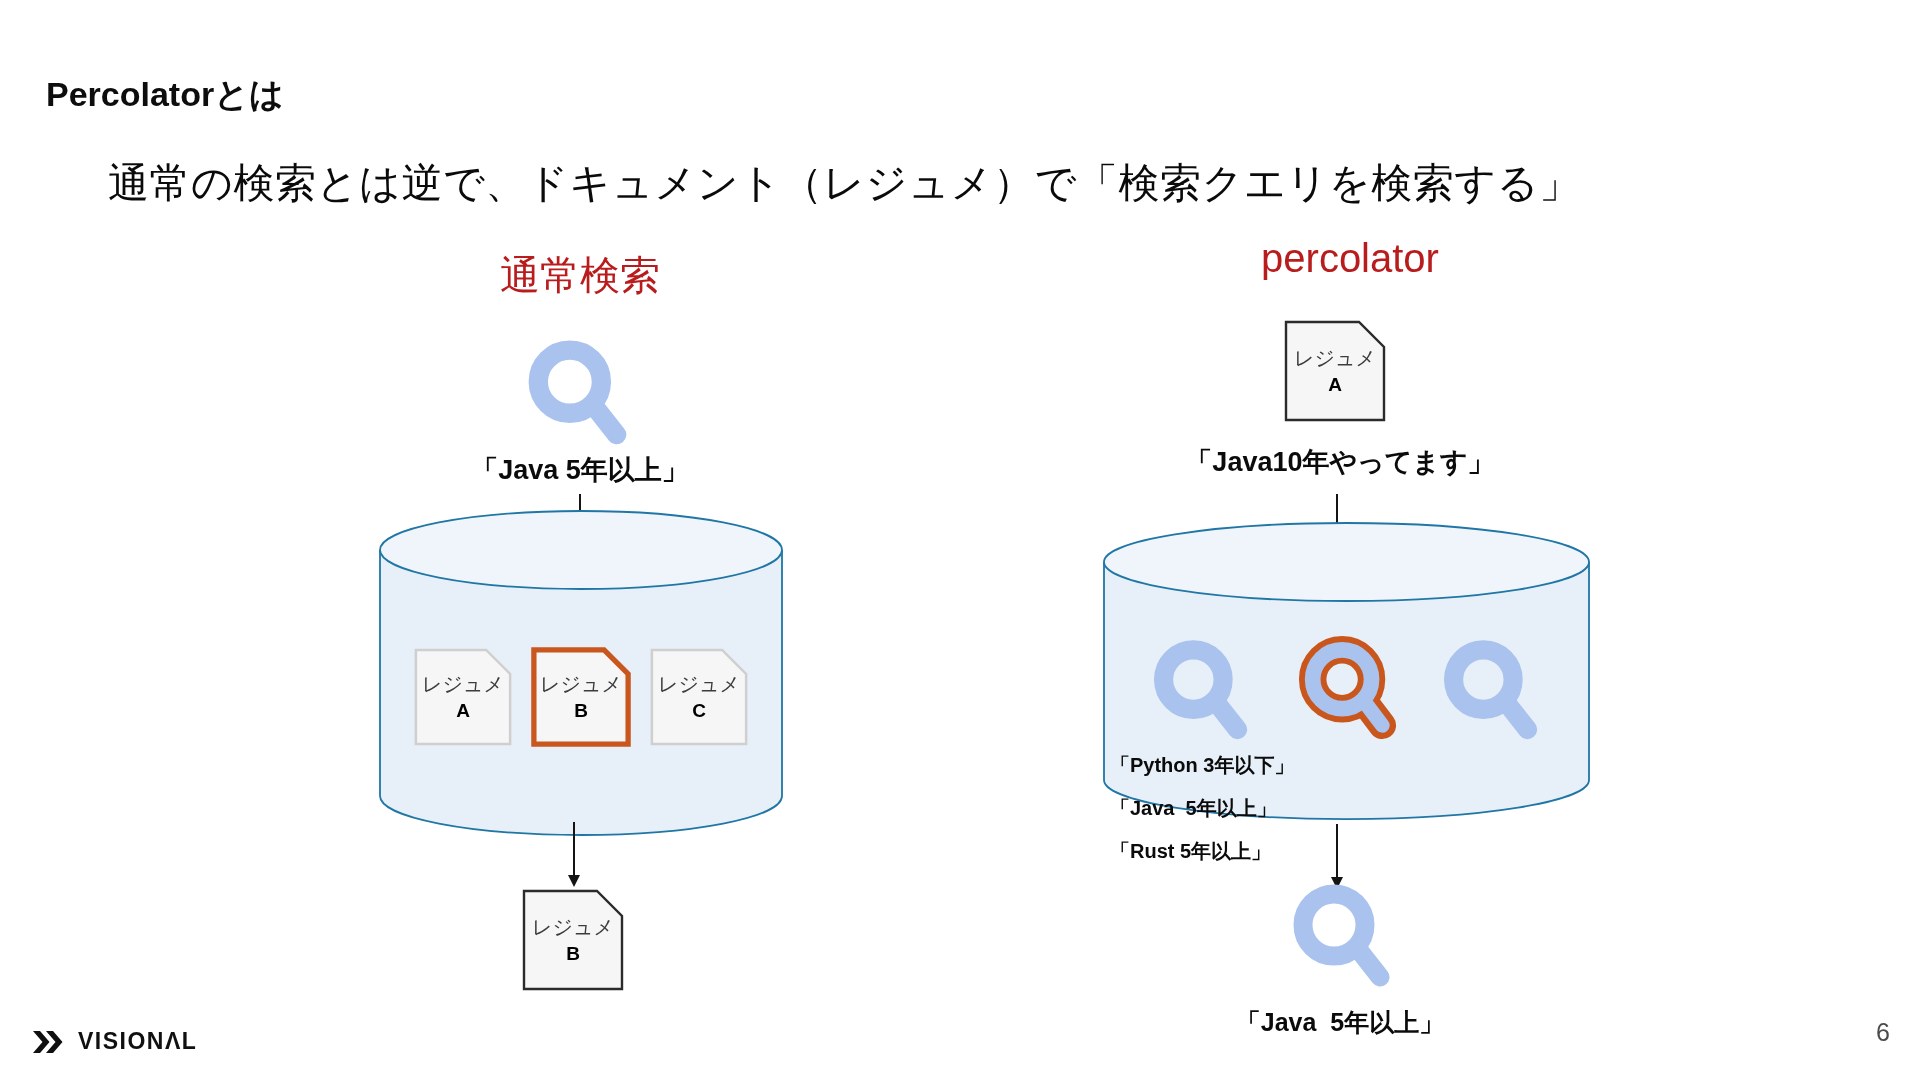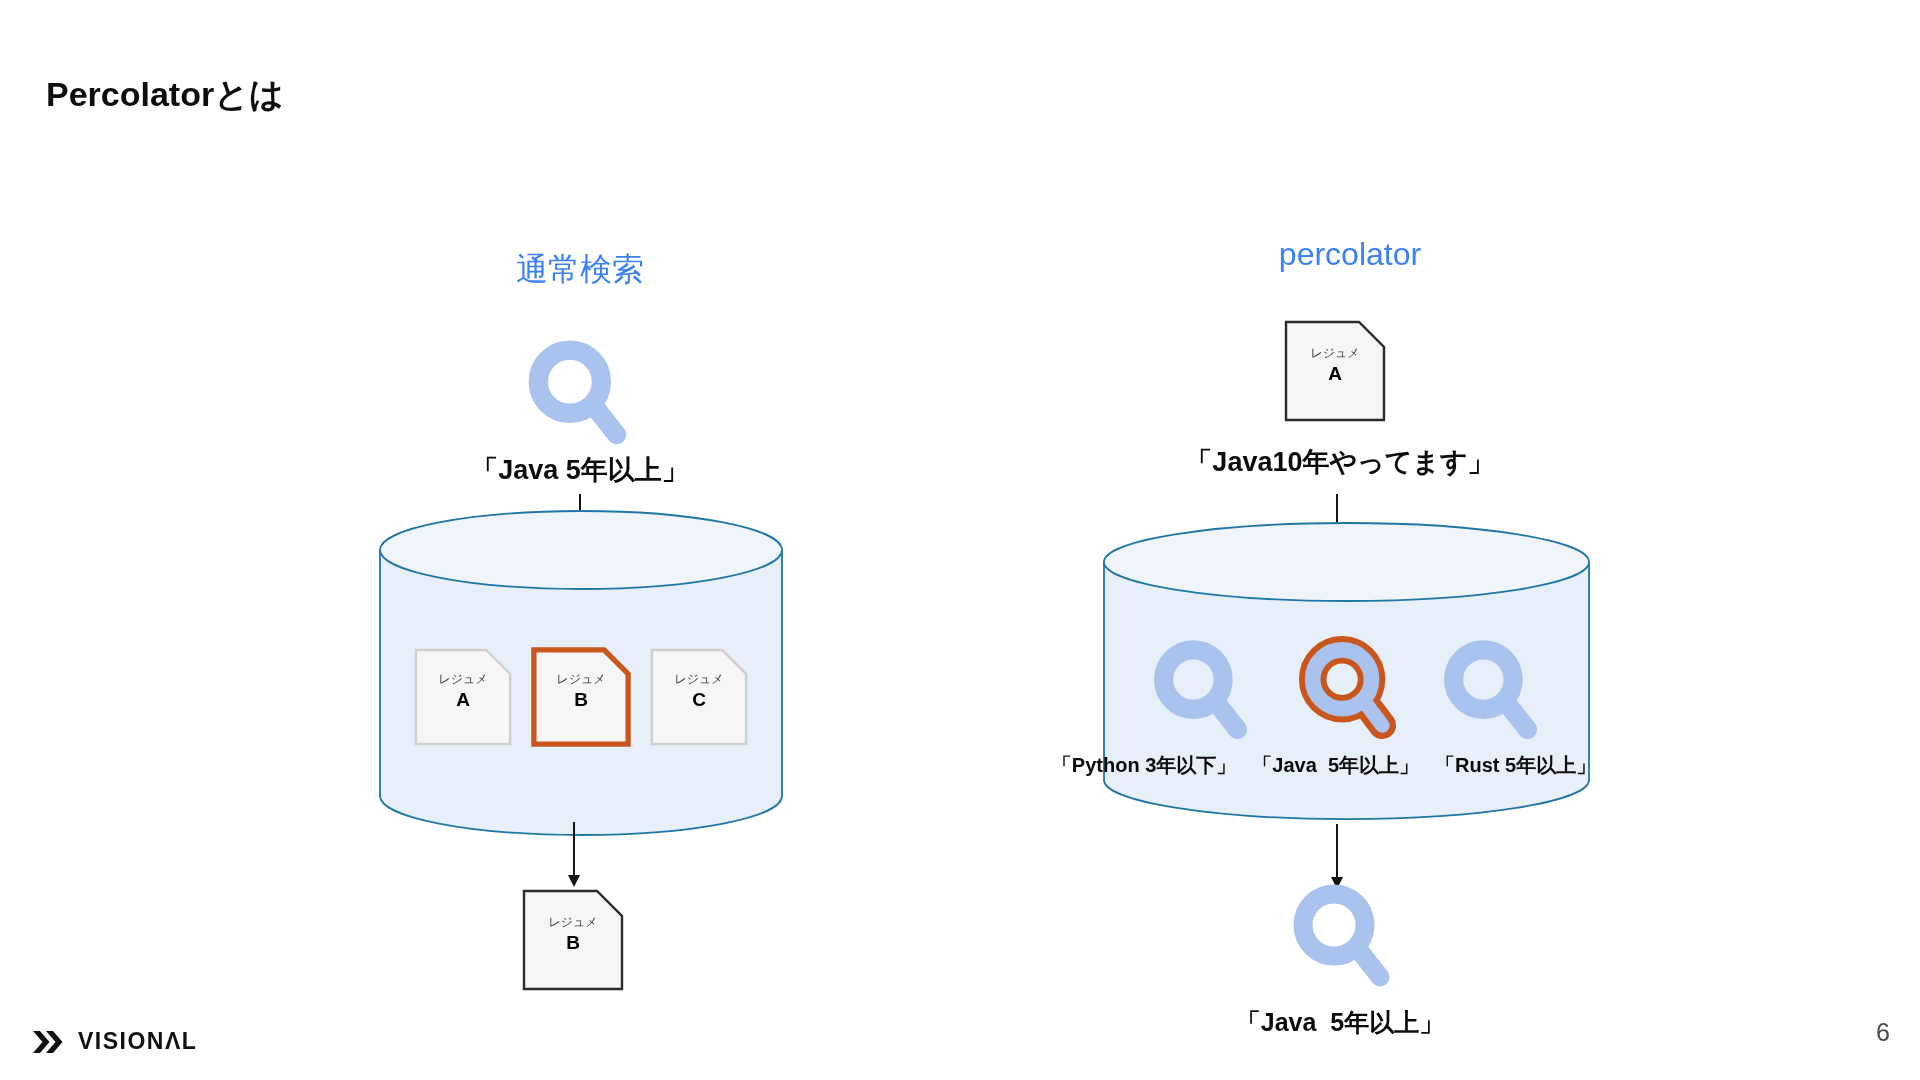--- a/index.html
+++ b/index.html
@@ -5,21 +5,21 @@
   html,body{margin:0;padding:0;background:#fff;}
   body{font-family:"Liberation Sans","DejaVu Sans",sans-serif;color:#111;}
   .slide{position:relative;width:1920px;height:1080px;background:#ffffff;overflow:hidden;padding-left:24px;}
 
   .abs{position:absolute;}
   .center{text-align:center;}
 
   .title{left:46px;top:72px;font-size:34px;font-weight:700;color:#0d0d0d;}
   .subtitle{left:108px;top:156px;font-size:41px;font-weight:500;color:#0a0a0a;letter-spacing:.5px;white-space:nowrap;}
 
-  .col-heading{font-size:32px;color:#3b82f6;white-space:nowrap;}
+  .col-heading{font-size:40px;color:#b91c1c;white-space:nowrap;}
   .heading-normal{left:430px;top:248px;width:300px;font-weight:500;}
   .heading-perc{left:1200px;top:236px;width:300px;font-weight:400;}
 
   .qlabel{font-size:27px;font-weight:600;color:#0b0b0b;white-space:pre;}
   .qlabel-left{left:375px;top:452px;width:410px;}
   .qlabel-right-in{left:1140px;top:444px;width:400px;}
   .qlabel-result{left:1140px;top:1006px;width:400px;font-size:25px;font-weight:700;}
 
   
   .mag-blue circle{fill:none;stroke:#A9C3EE;stroke-width:19;}
@@ -38,44 +38,45 @@
 
   
   .doc{position:absolute;width:104px;height:104px;}
   .doc svg{position:absolute;left:0;top:0;}
   .doc .outline{fill:#F6F6F6;}
   .doc .fold{fill:#ECECEC;stroke:none;}
   .doc-gray .outline{stroke:#CFCFCF;stroke-width:2.6;}
   .doc-orange .outline{stroke:#C9571D;stroke-width:5.5;}
   .doc-dark .outline{stroke:#2b2b2b;stroke-width:2.4;}
   .doc-text{position:absolute;left:0;top:26px;width:100%;text-align:center;line-height:1.35;}
-  .doc-text .kind{display:block;font-size:12px;font-weight:500;color:#3c3c3c;}
+  .doc-text .kind{display:block;font-size:20px;font-weight:500;color:#3c3c3c;}
   .doc-text .letter{display:block;font-size:19px;font-weight:700;color:#000;}
 
   .docs-row{left:379px;top:645px;width:404px;display:flex;justify-content:center;gap:18px;}
   .docs-row .doc{position:relative;width:100px;height:104px;flex:0 0 auto;}
 
   .mag-row{left:1103px;top:634px;width:487px;display:flex;justify-content:center;align-items:flex-end;gap:46px;}
-  .qtag-row{left:1054px;top:752px;width:540px;display:flex;justify-content:center;gap:16px;}
+  .qtag-row{left:1110px;top:752px;width:540px;display:flex;justify-content:center;gap:16px;flex-direction:column;}
   .qtag{font-size:20px;font-weight:700;color:#0b0b0b;white-space:pre;}
 
   .arrow line{stroke:#141414;stroke-width:2;}
   .arrow path{fill:#141414;}
 
   .footer-logo{left:33px;top:1028px;display:flex;align-items:center;gap:7px;justify-content:space-between;}
   .brand{font-size:23px;font-weight:800;letter-spacing:1.5px;color:#101010;}
   .chev{fill:#101010;}
   .page-num{left:1876px;top:1018px;font-size:25px;color:#4a4a4a;}
 </style>
 </head>
 <body>
 
 <div class="slide">
 
   <div class="abs title">Percolatorとは</div>
+  <div class="abs subtitle">通常の検索とは逆で、ドキュメント（レジュメ）で「検索クエリを検索する」</div>
 
   <section>
     <div class="abs center col-heading heading-normal">通常検索</div>
 
     <svg class="abs mag-blue" style="left:528px;top:340px;" width="102" height="114" viewBox="0 0 100 112">
       <circle cx="41" cy="41" r="31"></circle>
       <line x1="65" y1="65" x2="87" y2="93"></line>
     </svg>
 
     <div class="abs center qlabel qlabel-left">「Java 5年以上」</div>

